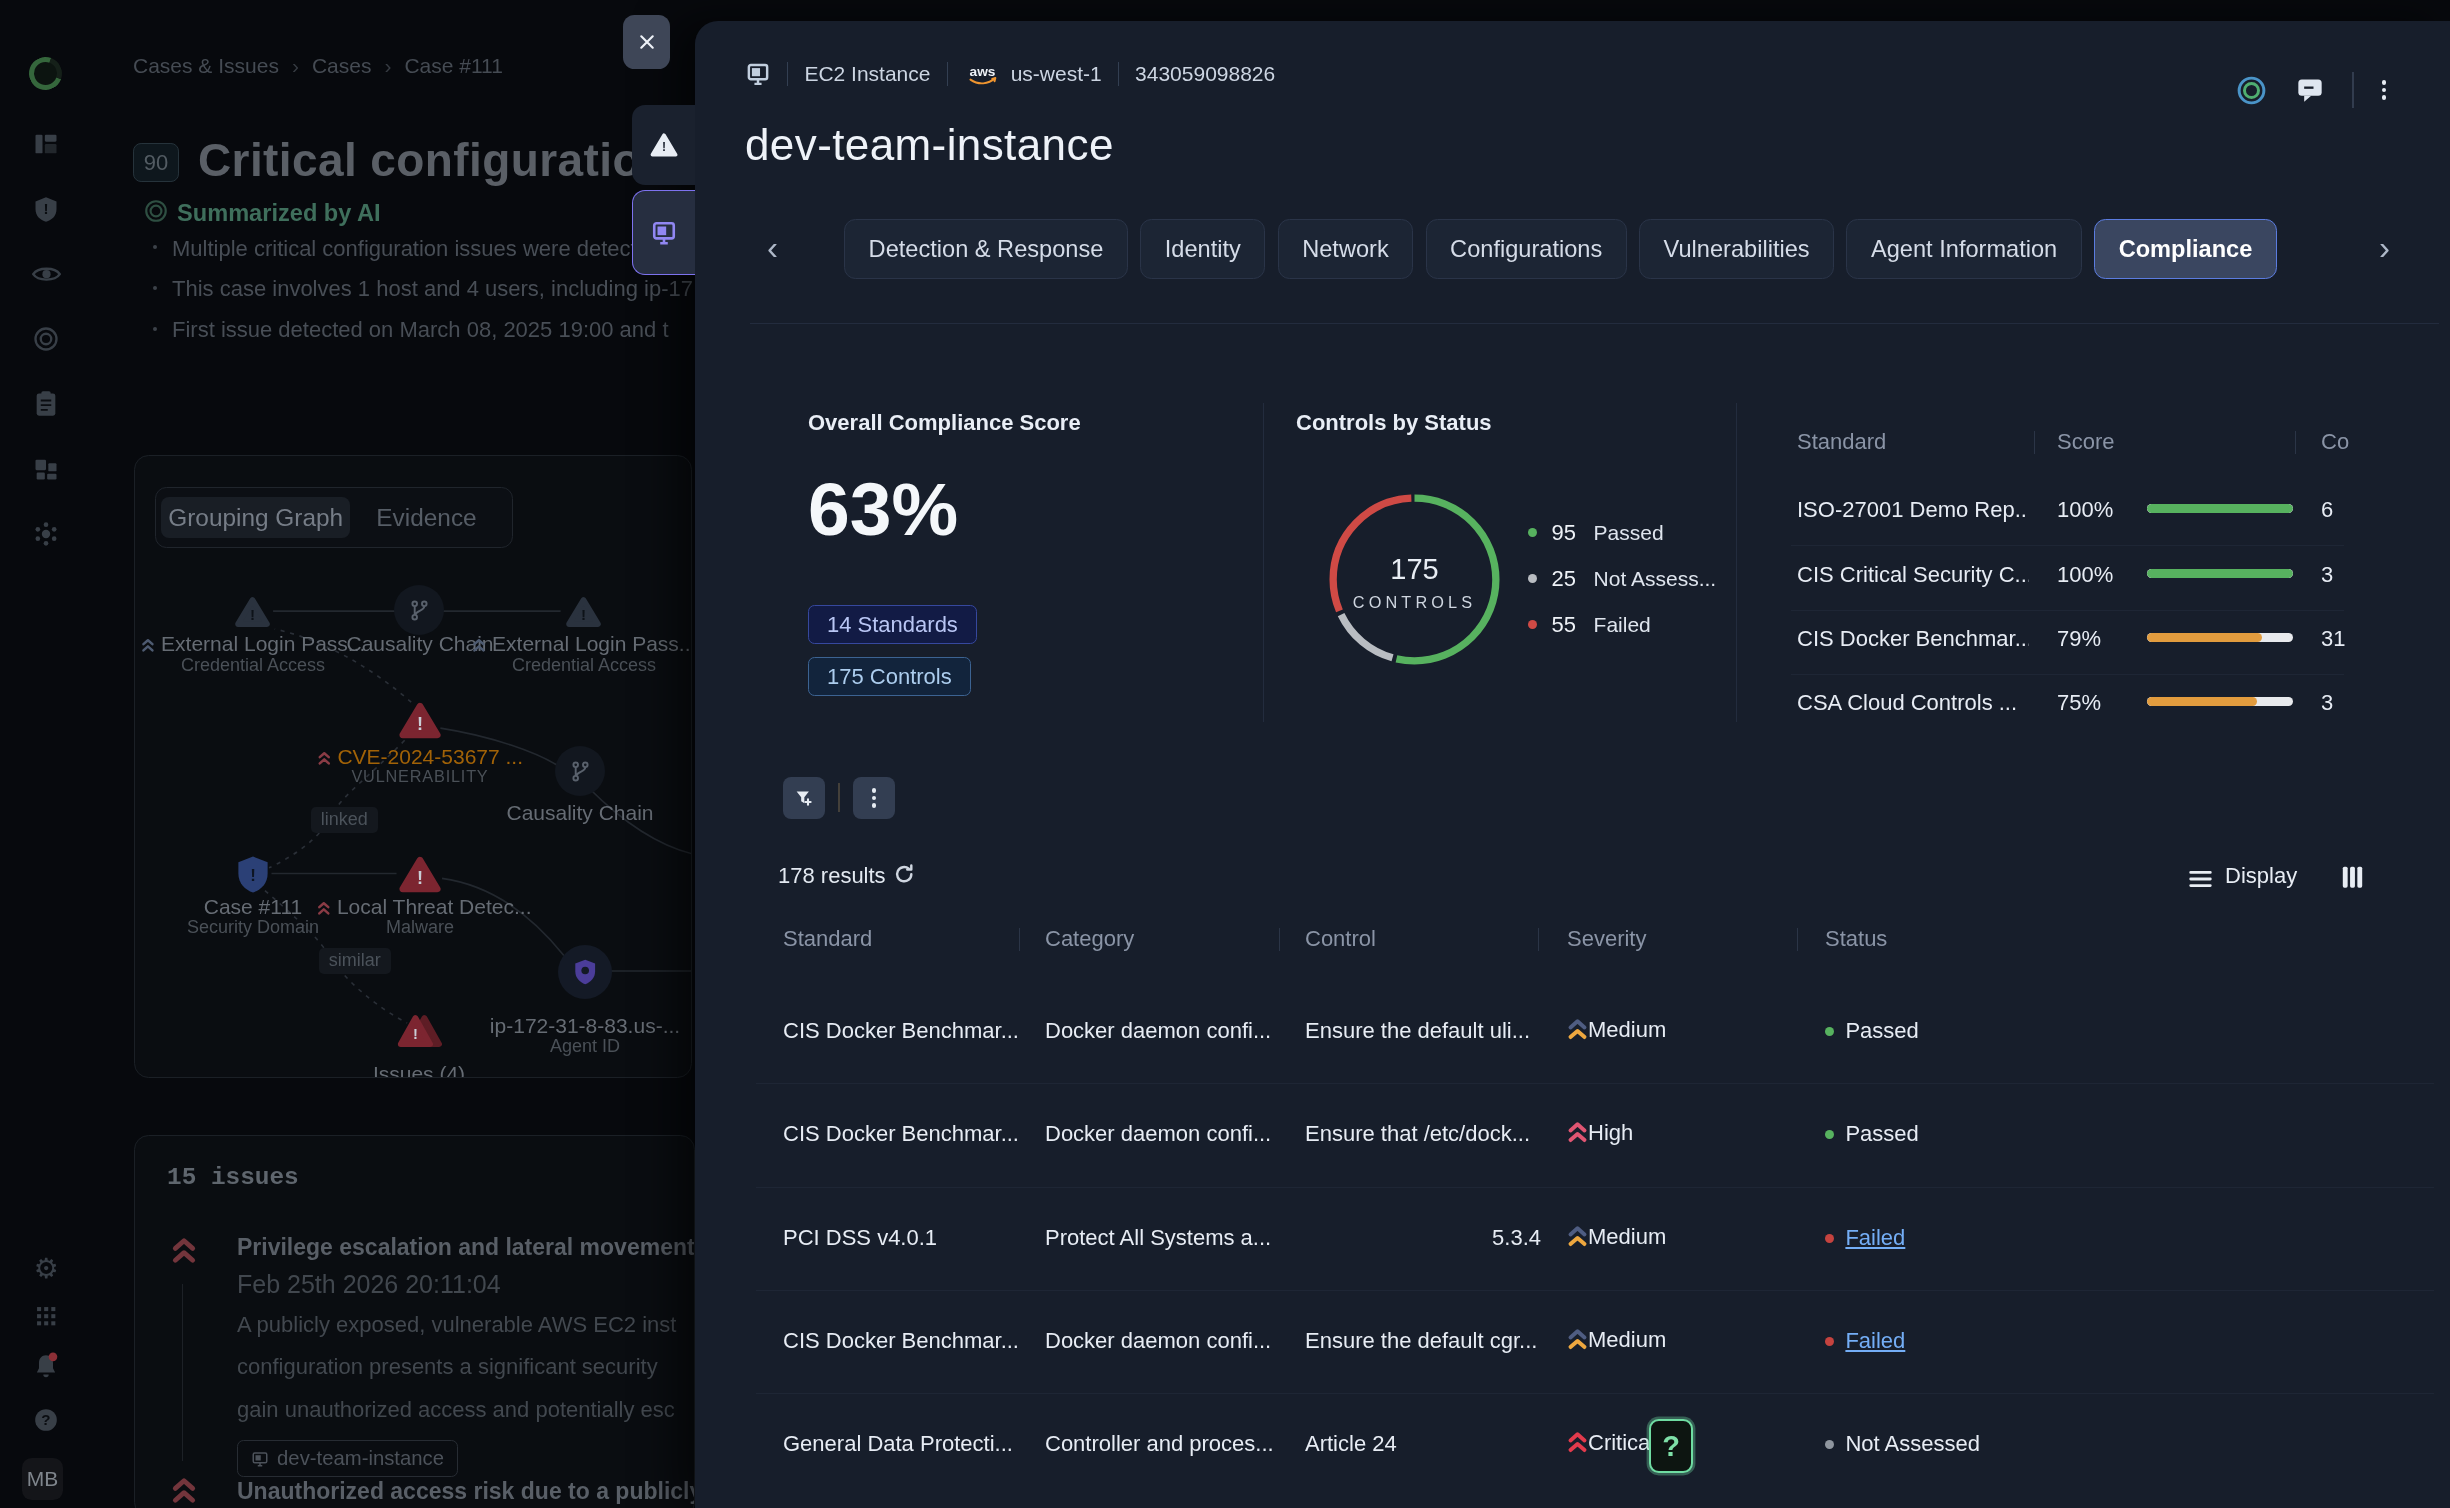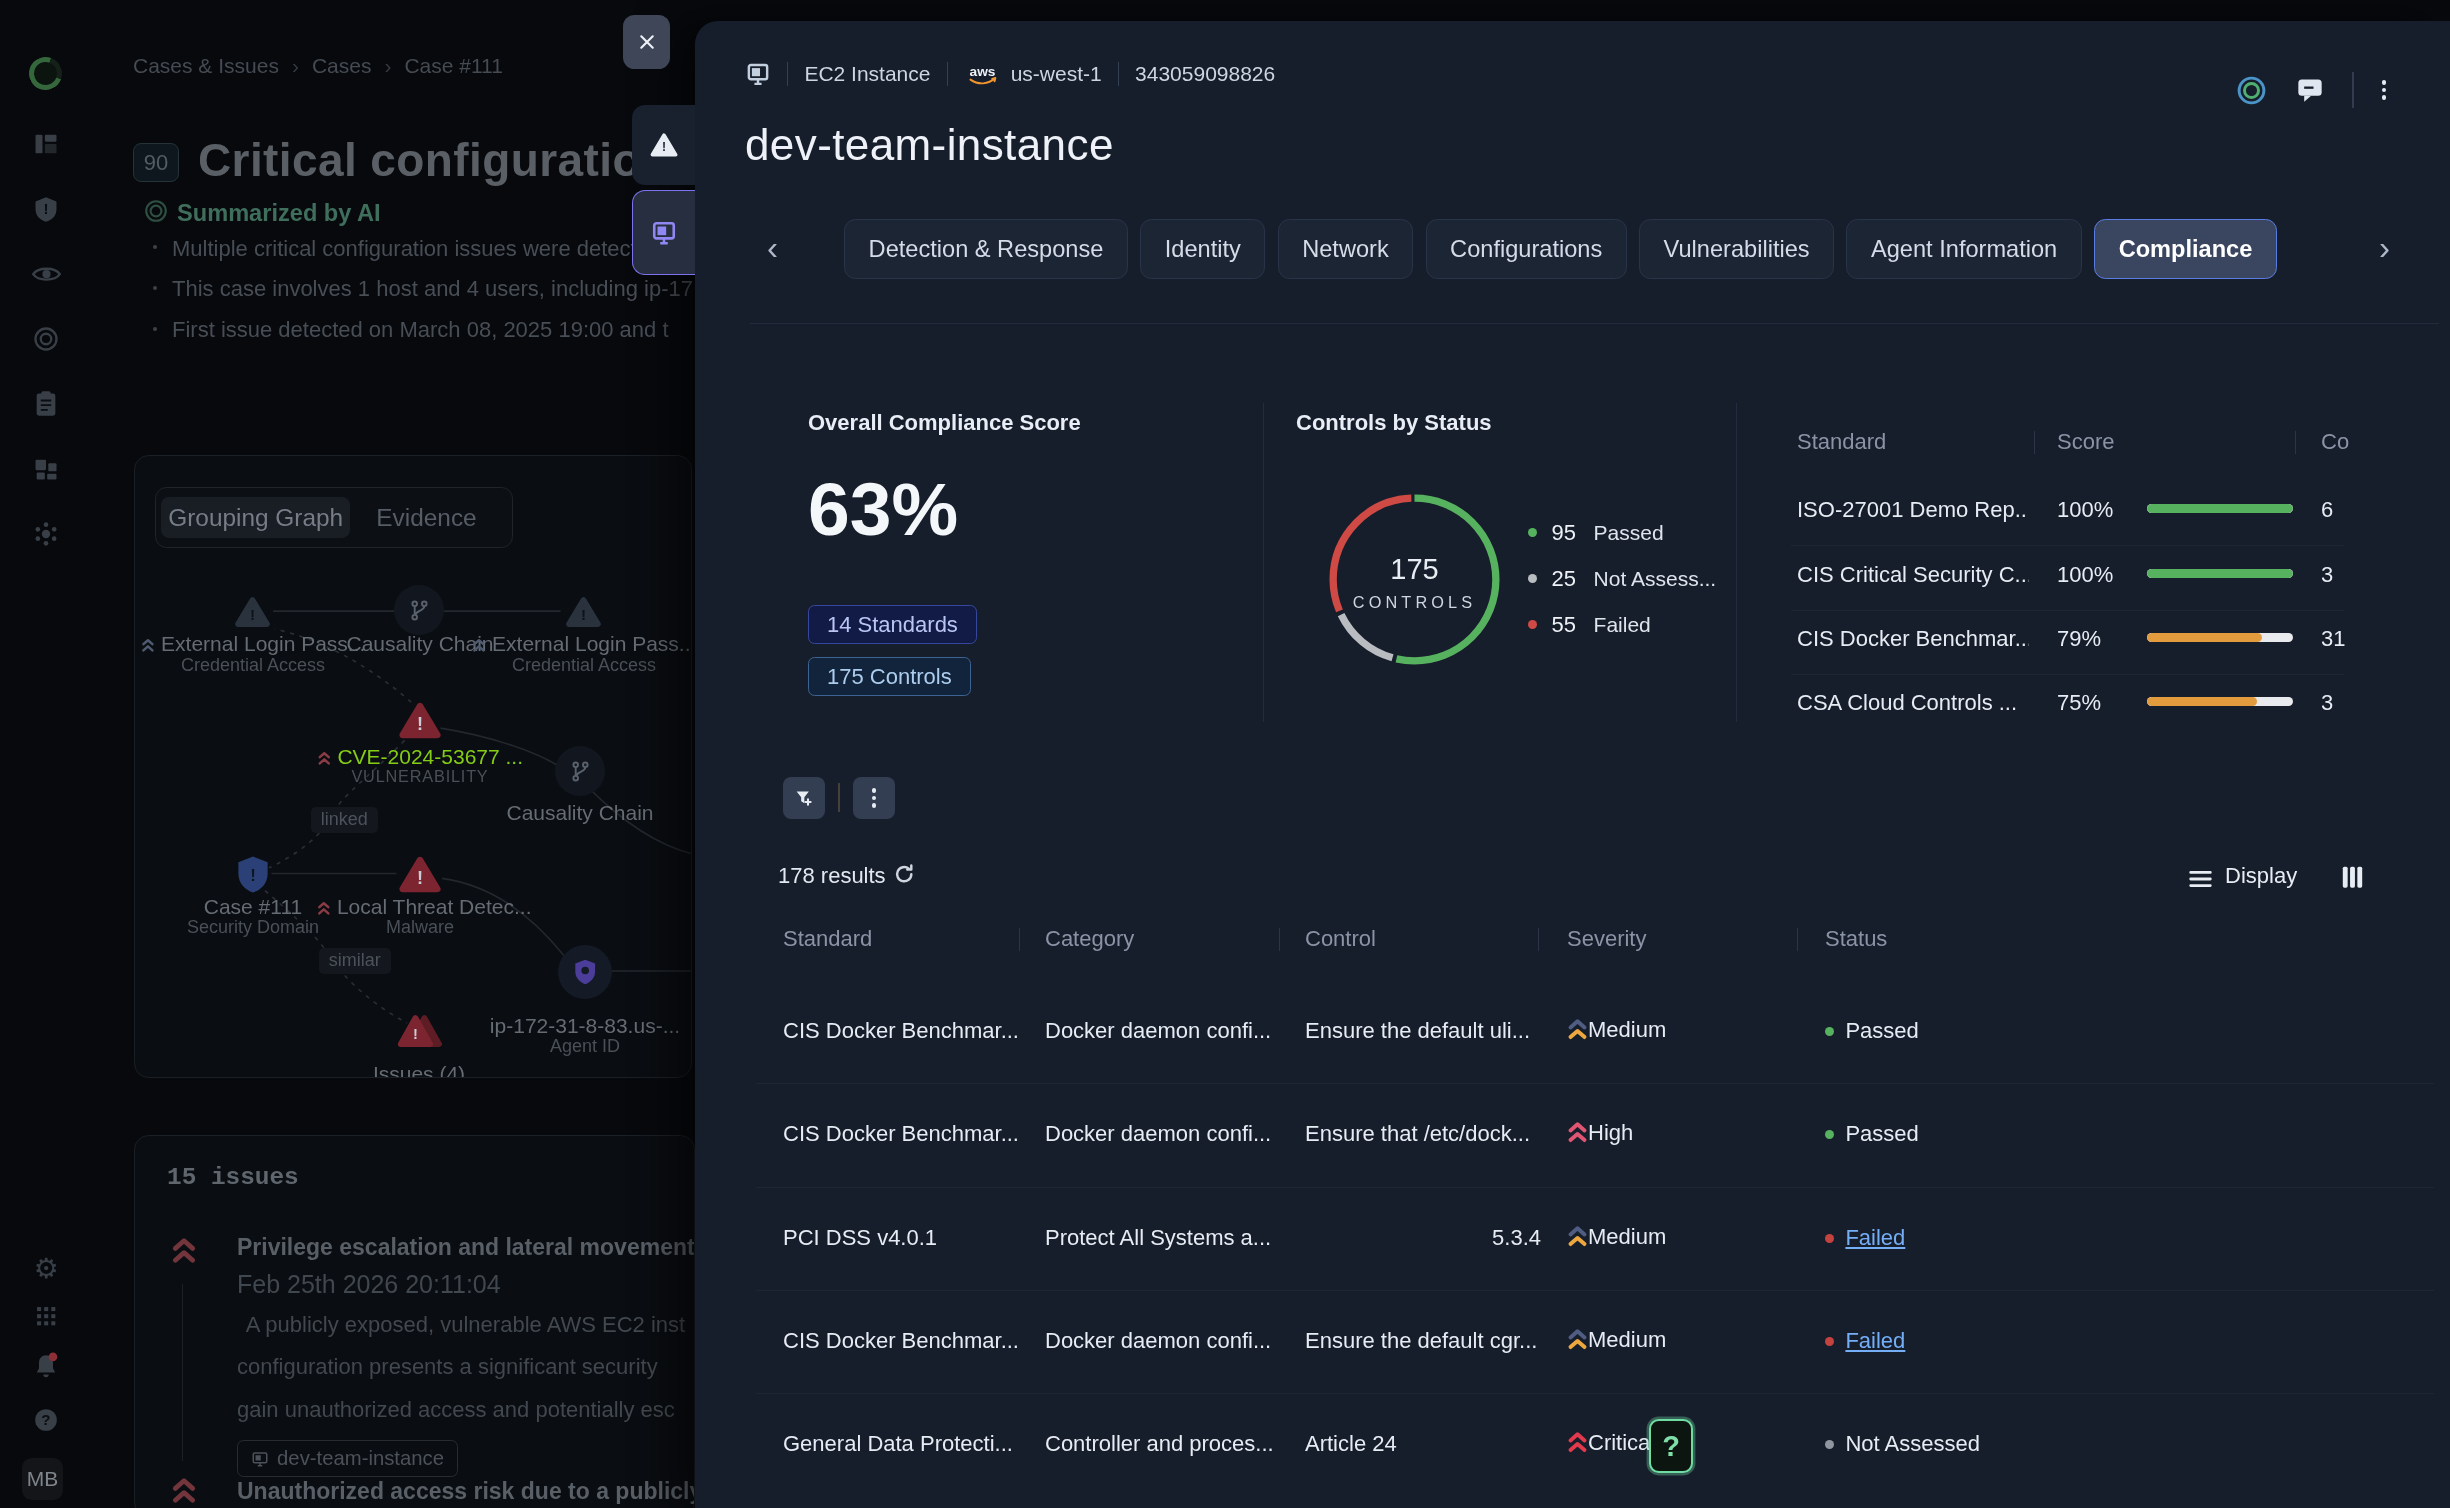--- a/index.html
+++ b/index.html
@@ -256,21 +256,21 @@
             <path d="M4 11 L12 4 L20 11"></path>
             <path d="M4 22 L12 15 L20 22"></path>
           </g>
         </svg> <span>External Login Pass...</span></div>
     <div class="abs nsub" style="left:449px;top:199px;transform:translateX(-50%);">Credential Access</div>
 
     <div class="abs" style="left:263px;top:244px;"><svg width="44" height="41" viewBox="0 0 46 42">
           <path d="M23 6 L41 36 H5 Z" fill="#7c2530" stroke="#7c2530" stroke-width="7" stroke-linejoin="round"></path>
           <text x="23" y="31" text-anchor="middle" font-size="19" font-weight="bold" fill="#c9ced6">!</text>
         </svg></div>
-    <div class="abs nlabel" style="left:285px;top:289px;transform:translateX(-50%);color:#84cc16;"><svg width="14.6" height="14.6" viewBox="0 0 24 26" style="vertical-align:-1.6px;">
+    <div class="abs nlabel" style="left:285px;top:289px;transform:translateX(-50%);color:#a16207;"><svg width="14.6" height="14.6" viewBox="0 0 24 26" style="vertical-align:-1.6px;">
           <g fill="none" stroke="#8a3b45" stroke-width="4.5" stroke-linecap="round" stroke-linejoin="round">
             <path d="M4 11 L12 4 L20 11"></path>
             <path d="M4 22 L12 15 L20 22"></path>
           </g>
         </svg> <span>CVE-2024-53677 ...</span></div>
     <div class="abs nsub" style="left:285px;top:311px;transform:translateX(-50%);letter-spacing:0.8px;font-size:16.3px;">VULNERABILITY</div>
 
     <div class="abs chip-dim" style="left:176px;top:351px;">linked</div>
 
     <div class="abs" style="left:100px;top:398px;"><svg width="36" height="41" viewBox="0 0 32 36">
@@ -326,21 +326,21 @@
   <div class="abs issues-h" style="left:167px;top:1164px;font-family:Liberation Mono, monospace;">15 issues</div>
   <div class="abs" style="left:171px;top:1236px;"><svg width="26" height="29" viewBox="0 0 24 26">
         <g fill="none" stroke="#73353c" stroke-width="4.5" stroke-linecap="round" stroke-linejoin="round">
           <path d="M4 11 L12 4 L20 11"></path>
           <path d="M4 22 L12 15 L20 22"></path>
         </g>
       </svg></div>
   <div class="abs vline" style="left:182px;top:1284px;height:177px;"></div>
   <div class="abs iss-title nowrap" style="left:237px;top:1234px;width:457px;">Privilege escalation and lateral movement ris</div>
   <div class="abs iss-date" style="left:237px;top:1270px;">Feb 25th 2026 20:11:04</div>
-  <div class="abs iss-body nowrap" style="left:237px;top:1312px;width:457px;text-align:center;">A publicly exposed, vulnerable AWS EC2 inst</div>
+  <div class="abs iss-body nowrap" style="left:237px;top:1312px;width:457px;">A publicly exposed, vulnerable AWS EC2 inst</div>
   <div class="abs iss-body nowrap" style="left:237px;top:1354px;width:457px;">configuration presents a significant security</div>
   <div class="abs iss-body nowrap" style="left:237px;top:1397px;width:457px;">gain unauthorized access and potentially esc</div>
   <div class="abs iss-chip" style="left:237px;top:1440px;">
     <svg width="18" height="18" viewBox="0 0 24 24">
         <rect x="3" y="4" width="18" height="13" rx="2" fill="none" stroke="#4c525a" stroke-width="2"></rect>
         <rect x="6" y="7" width="7" height="7" fill="#4c525a"></rect>
         <path d="M9 21 h6 M12 17 v4" stroke="#4c525a" stroke-width="2"></path>
       </svg>
     <span>dev-team-instance</span>
   </div>

